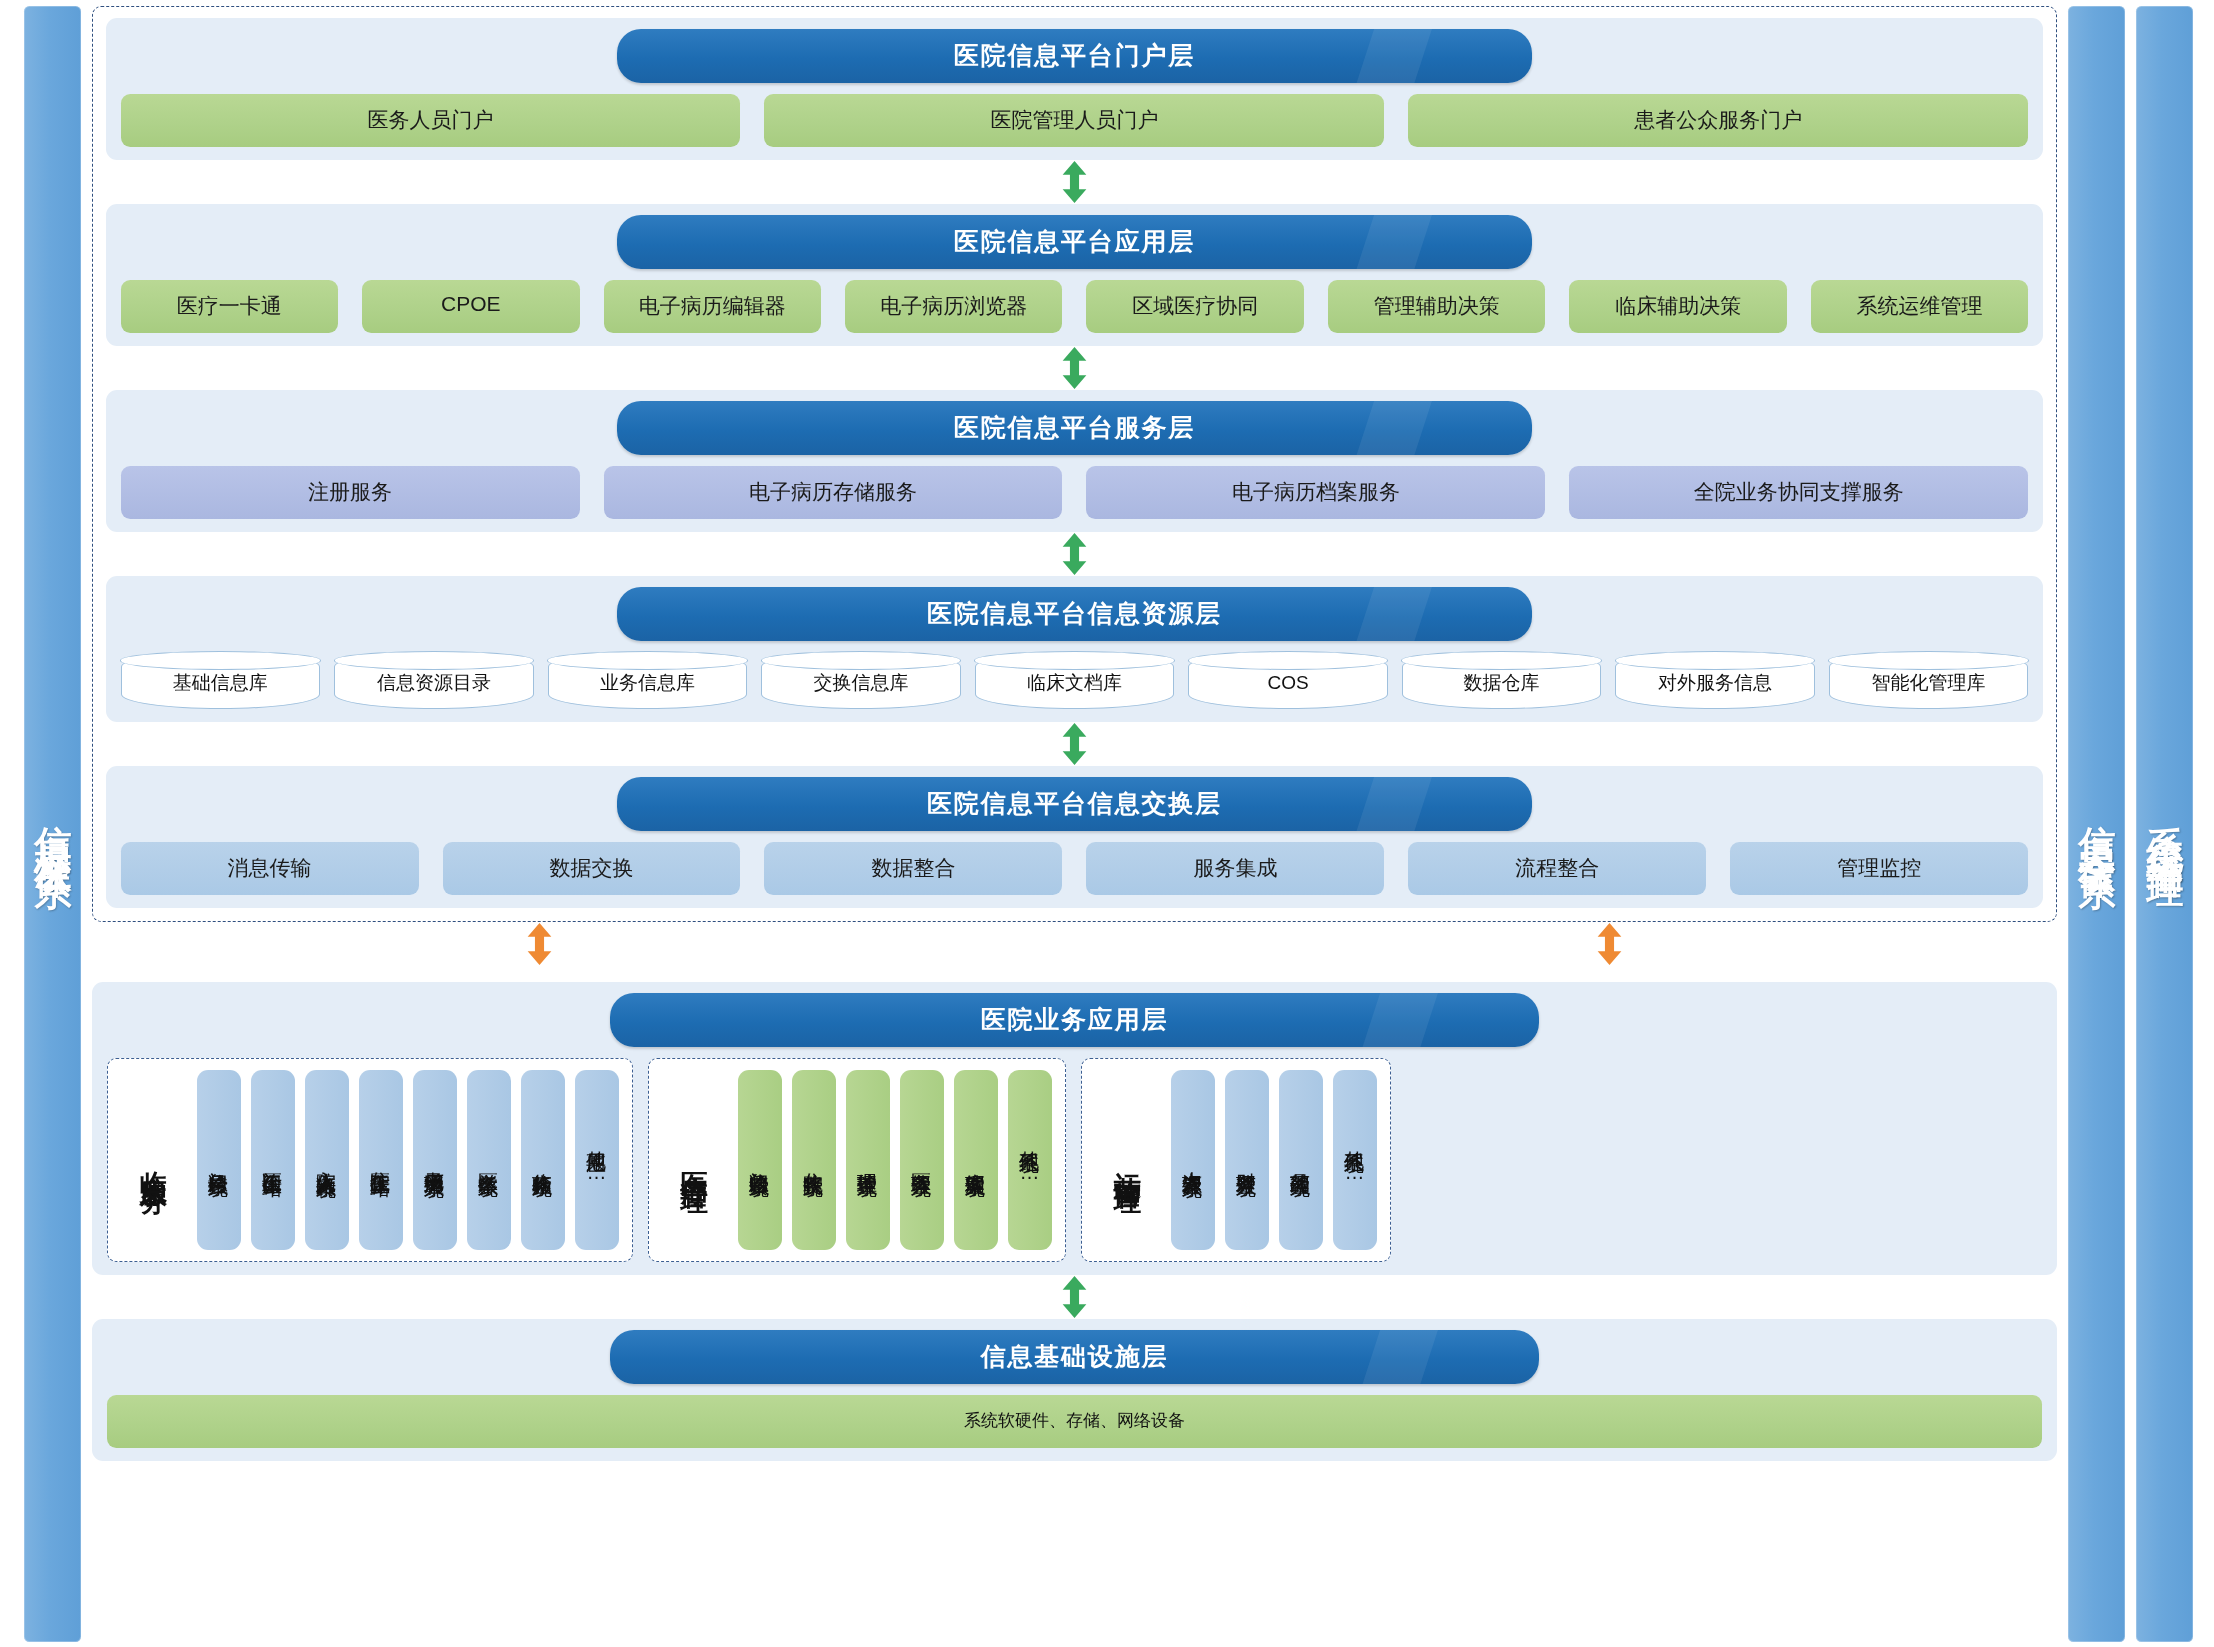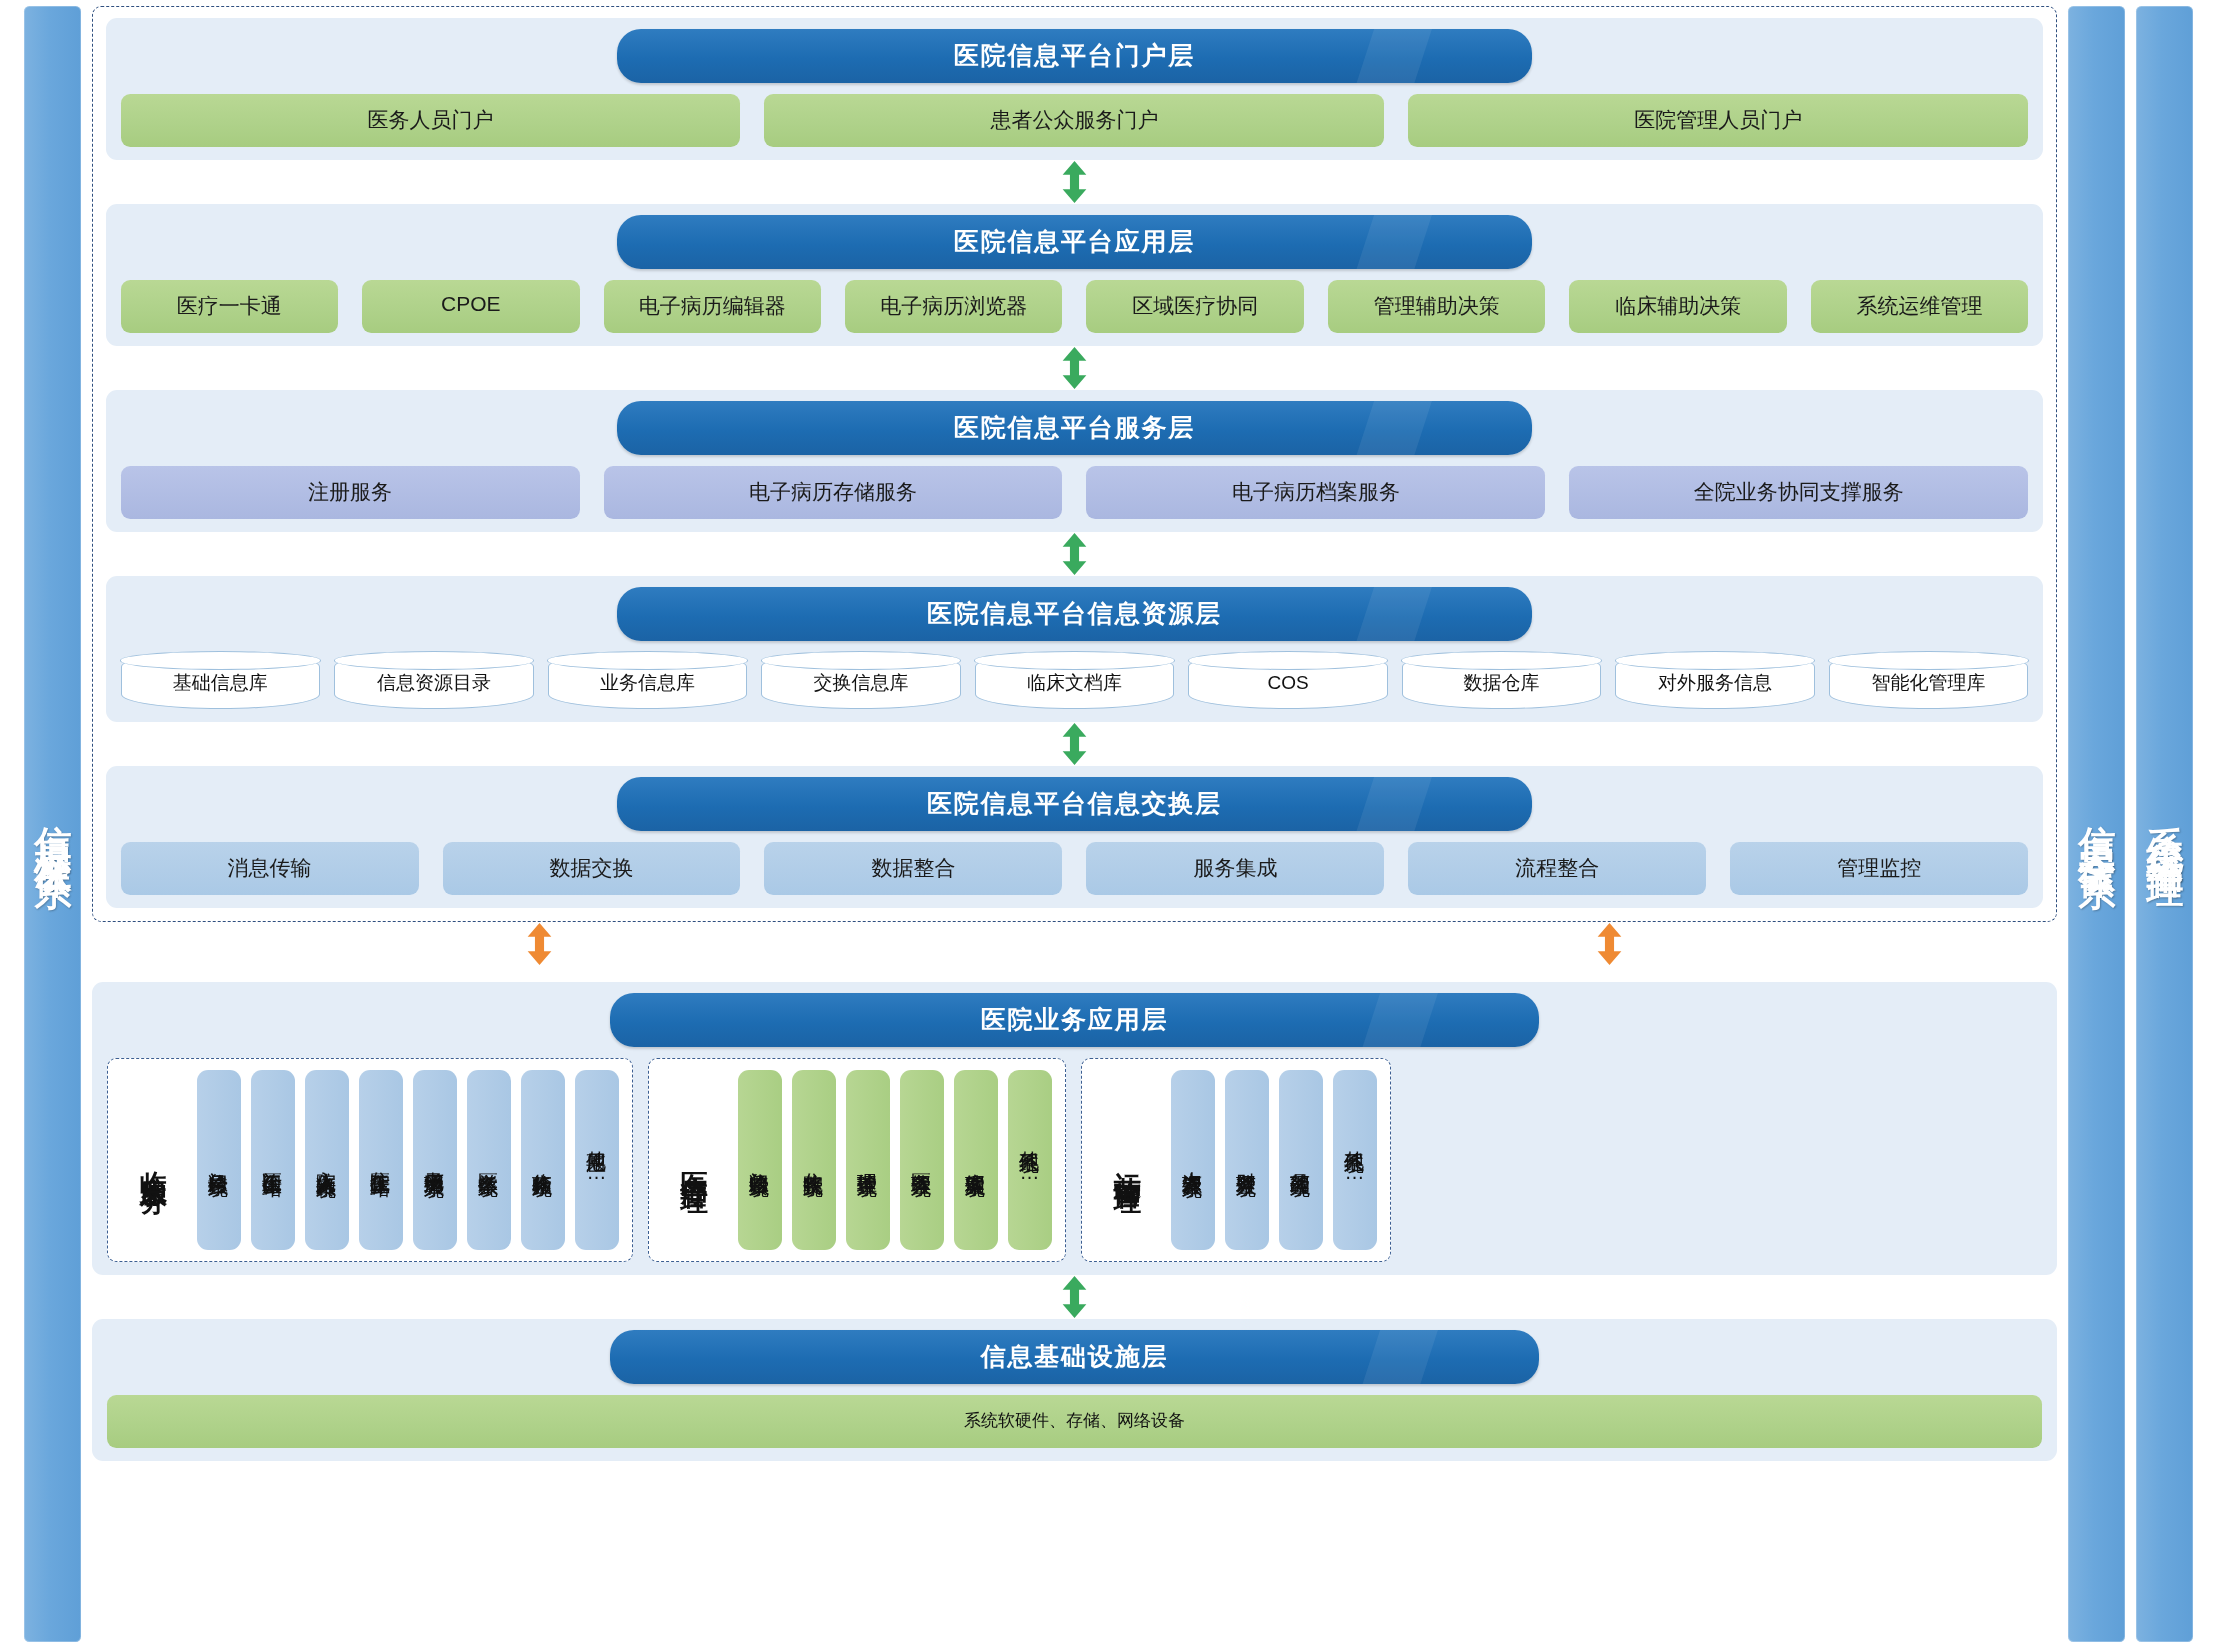--- a/index.html
+++ b/index.html
@@ -196,22 +196,22 @@
   <div class="sidebar sidebar-left">信息标准体系</div>
 
   <div class="main">
 
     <div class="platform-box">
 
       <div class="layer">
         <div class="layer-title">医院信息平台门户层</div>
         <div class="chips">
           <div class="chip green">医务人员门户</div>
+          <div class="chip green">医院管理人员门户</div>
           <div class="chip green">患者公众服务门户</div>
-          <div class="chip green">医院管理人员门户</div>
         </div>
       </div>
 
       <div class="arrow-row">
         <svg class="vbiarrow" viewBox="0 0 34 46">
           <polygon points="17,0 30,15 22,15 22,31 30,31 17,46 4,31 12,31 12,15 4,15" fill="#3aaa5e"></polygon>
         </svg>
       </div>
 
       <div class="layer">

